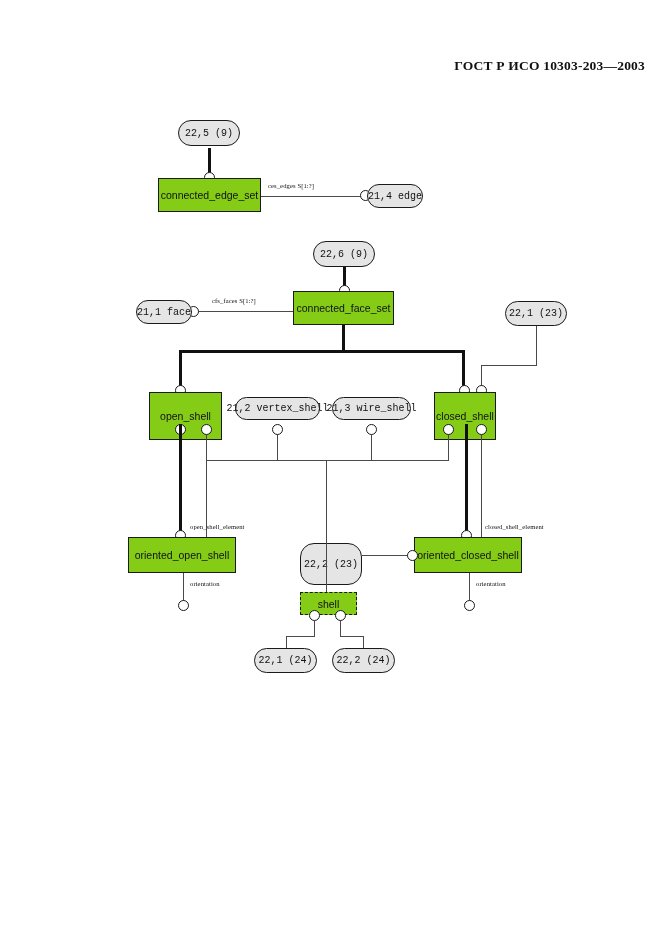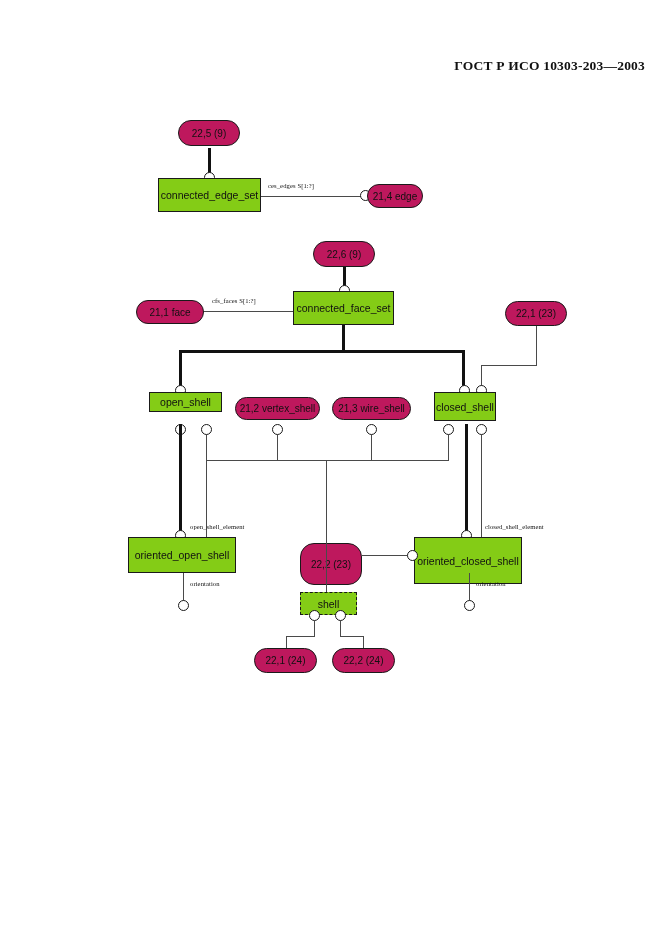--- a/index.html
+++ b/index.html
@@ -44,24 +44,24 @@
     color:#111;
     white-space:nowrap;
   }
   .ent.dashed{border:1.4px dashed #1a1a1a;}
 
   .page-ref{
     position:absolute;
     box-sizing:border-box;
     border:1.2px solid #1a1a1a;
     border-radius:14px;
-    background:#be185d;
+    background:#e5e5e5;
     display:flex;align-items:center;justify-content:center;
     font-size:10px;
-    font-family:Liberation Sans, sans-serif;
+    font-family:Liberation Mono, monospace;
     color:#111;
     white-space:nowrap;
   }
 
   .lbl{
     position:absolute;
     font-size:6.6px;
     font-family:"Liberation Serif", serif;
     color:#111;
     white-space:nowrap;
@@ -106,39 +106,39 @@
 
     <div class="page-ref" style="left:281px;top:241px;width:62px;height:26px;">22,6 (9)</div>
     <div class="ln thick v" style="left:311px;top:267px;height:24px;"></div>
     <div class="circ" style="left:307px;top:285px;"></div>
 
     <div class="ent" style="left:261px;top:291px;width:101px;height:34px;">connected_face_set</div>
 
     <div class="ln h" style="left:160px;top:311px;width:101px;"></div>
     <div class="circ" style="left:156px;top:306px;"></div>
     <div class="lbl" style="left:180px;top:297px;">cfs_faces S[1:?]</div>
-    <div class="page-ref" style="left:104px;top:300px;width:68px;height:24px;">21,1 face</div>
+    <div class="page-ref" style="left:104px;top:300px;width:56px;height:24px;">21,1 face</div>
 
     <div class="page-ref" style="left:473px;top:301px;width:62px;height:25px;">22,1 (23)</div>
     <div class="ln v" style="left:504px;top:326px;height:39px;"></div>
     <div class="ln h" style="left:449px;top:365px;width:56px;"></div>
     <div class="ln v" style="left:449px;top:365px;height:22px;"></div>
     <div class="circ" style="left:444px;top:385px;"></div>
 
     <div class="ln thick v" style="left:310px;top:325px;height:27px;"></div>
     <div class="ln thick h" style="left:147px;top:350px;width:286px;"></div>
     <div class="ln thick v" style="left:147px;top:350px;height:38px;"></div>
     <div class="ln thick v" style="left:430px;top:350px;height:38px;"></div>
     <div class="circ" style="left:143px;top:385px;"></div>
     <div class="circ" style="left:427px;top:385px;"></div>
 
-    <div class="ent" style="left:117px;top:392px;width:73px;height:20px;">open_shell</div>
+    <div class="ent" style="left:117px;top:392px;width:73px;height:48px;">open_shell</div>
     <div class="page-ref" style="left:203px;top:397px;width:85px;height:23px;">21,2 vertex_shell</div>
     <div class="page-ref" style="left:300px;top:397px;width:79px;height:23px;">21,3 wire_shell</div>
-    <div class="ent" style="left:402px;top:392px;width:62px;height:29px;">closed_shell</div>
+    <div class="ent" style="left:402px;top:392px;width:62px;height:48px;">closed_shell</div>
 
     <div class="circ" style="left:143px;top:424px;"></div>
     <div class="circ" style="left:169px;top:424px;"></div>
     <div class="circ" style="left:240px;top:424px;"></div>
     <div class="circ" style="left:334px;top:424px;"></div>
     <div class="circ" style="left:411px;top:424px;"></div>
     <div class="circ" style="left:444px;top:424px;"></div>
 
     <div class="ln v" style="left:174px;top:434px;height:26px;"></div>
     <div class="ln v" style="left:245px;top:434px;height:26px;"></div>
@@ -155,21 +155,21 @@
 
     <div class="ln v" style="left:151px;top:573px;height:32px;"></div>
     <div class="circ" style="left:146px;top:600px;"></div>
     <div class="lbl" style="left:158px;top:580px;">orientation</div>
 
     <div class="ln thick v" style="left:433px;top:424px;height:108px;"></div>
     <div class="circ" style="left:429px;top:530px;"></div>
     <div class="ln v" style="left:449px;top:434px;height:103px;"></div>
     <div class="lbl" style="left:453px;top:523px;">closed_shell_element</div>
 
-    <div class="ent" style="left:382px;top:537px;width:108px;height:47px;">oriented_closed_shell</div>
+    <div class="ent" style="left:382px;top:537px;width:108px;height:36px;">oriented_closed_shell</div>
 
     <div class="ln v" style="left:437px;top:573px;height:32px;"></div>
     <div class="circ" style="left:432px;top:600px;"></div>
     <div class="lbl" style="left:444px;top:580px;">orientation</div>
 
     <div class="page-ref" style="left:268px;top:543px;width:62px;height:42px;">22,2 (23)</div>
     <div class="ln h" style="left:330px;top:555px;width:48px;"></div>
     <div class="circ" style="left:375px;top:550px;"></div>
 
     <div class="ln v" style="left:294px;top:460px;height:132px;"></div>

